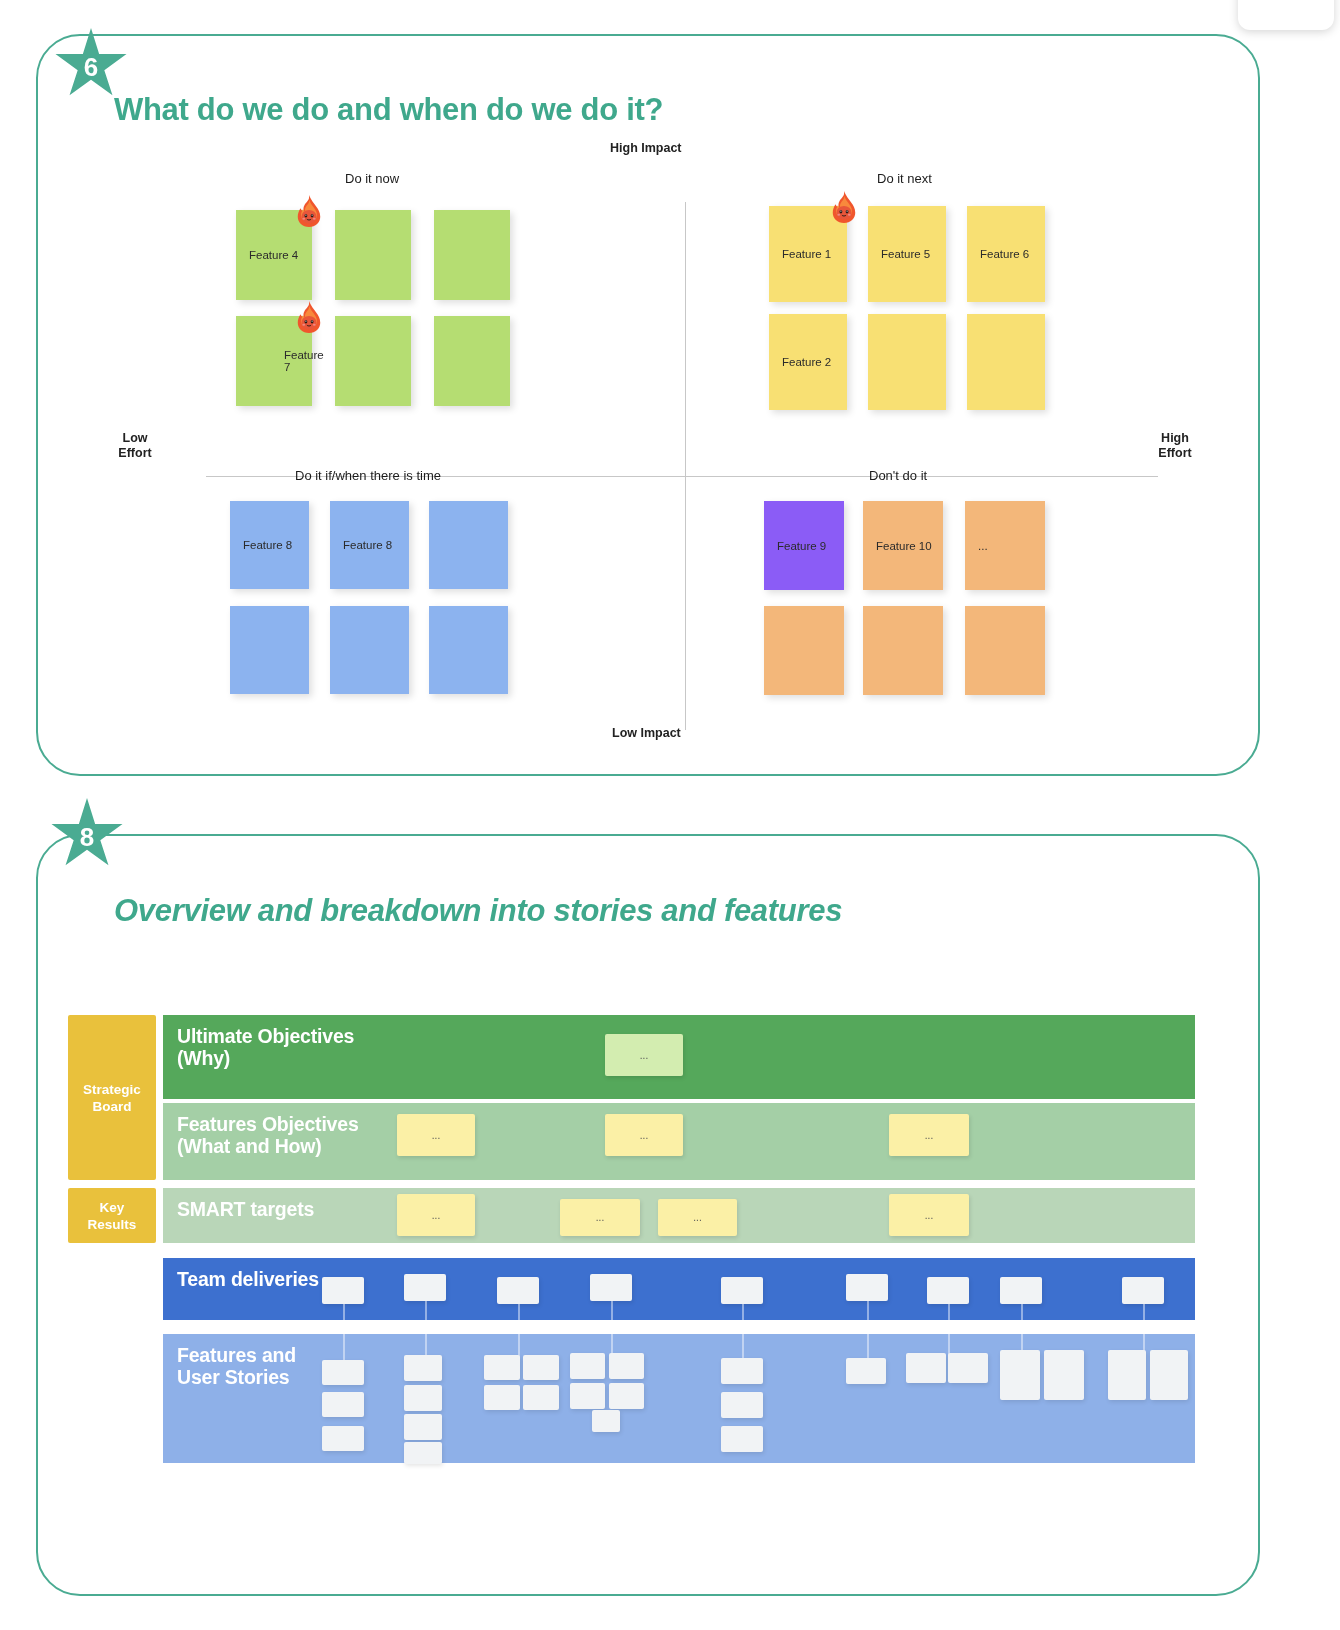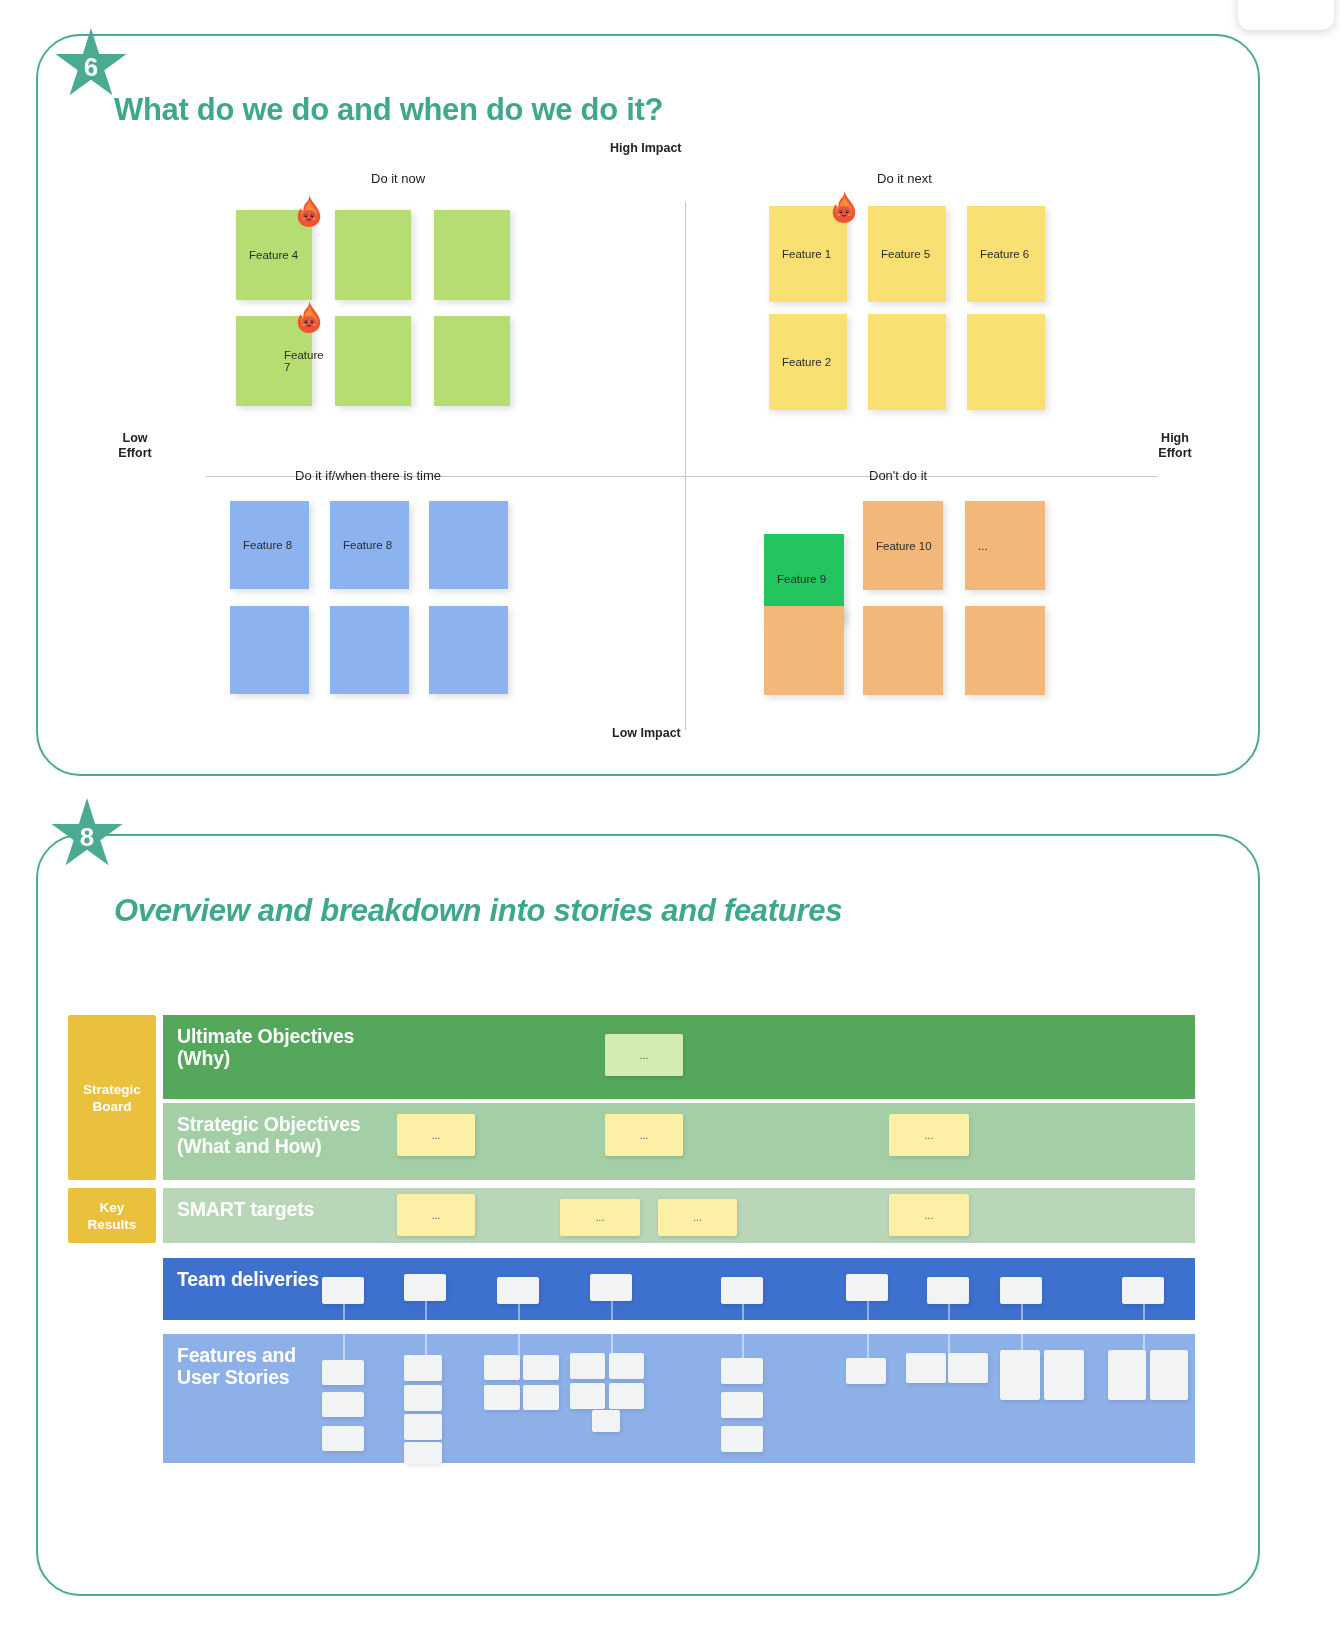--- a/index.html
+++ b/index.html
@@ -61,21 +61,21 @@
   .axis-v { position:absolute; left:647px; top:166px; width:1px; height:528px; background:#c7c7c7; }
 
   .lbl { position: absolute; font-size: 12.5px; color:#222; font-weight:700; font-family:"Liberation Sans", sans-serif; }
   .lbl-quad { position:absolute; font-size:13px; color:#1c1c1c; font-weight:400; font-family:"Liberation Sans", sans-serif; }
 
   #lbl-high-impact { left: 610px; top: 141px; }
   #lbl-low-impact  { left: 612px; top: 726px; }
   #lbl-low-effort  { left: 108px; top: 431px; text-align:center; line-height:15px; width:54px;}
   #lbl-high-effort { left: 1148px; top: 431px; text-align:center; line-height:15px; width:54px;}
 
-  #q-now   { left: 345px; top: 171px; margin-left: 26px; }
+  #q-now   { left: 345px; top: 171px; }
   #q-next  { left: 877px; top: 171px; }
   #q-time  { left: 295px; top: 468px; }
   #q-dont  { left: 869px; top: 468px; }
 
   .note {
     position: absolute;
     display: flex; align-items: center;
     box-shadow: 3px 3px 7px rgba(0,0,0,.13);
     font-size: 11.5px; color:#2b2b2b;
     font-family: "Liberation Sans", sans-serif;
@@ -234,21 +234,21 @@
       </div>
       <div class="note" style="left: 230px; top: 606px; width: 79px; height: 88px; background: rgb(140, 179, 239);">
         <span></span>
       </div>
       <div class="note" style="left: 330px; top: 606px; width: 79px; height: 88px; background: rgb(140, 179, 239);">
         <span></span>
       </div>
       <div class="note" style="left: 429px; top: 606px; width: 79px; height: 88px; background: rgb(140, 179, 239);">
         <span></span>
       </div>
-      <div class="note" style="left: 764px; top: 501px; width: 80px; height: 89px; background: #22c55e; margin-top: 33px;">
+      <div class="note" style="left: 764px; top: 501px; width: 80px; height: 89px; background: #8b5cf6;">
         <span>Feature 9</span>
       </div>
       <div class="note" style="left: 863px; top: 501px; width: 80px; height: 89px; background: rgb(243, 183, 122);">
         <span>Feature 10</span>
       </div>
       <div class="note" style="left: 965px; top: 501px; width: 80px; height: 89px; background: rgb(243, 183, 122);">
         <span>...</span>
       </div>
       <div class="note" style="left: 764px; top: 606px; width: 80px; height: 89px; background: rgb(243, 183, 122);">
         <span></span>
@@ -284,21 +284,21 @@
         <div class="lane-title">
           <div>Ultimate Objectives</div>
           <div>(Why)</div>
         </div>
       </div>
       <div class="chip" style="left: 605px; top: 1034px; width: 78px; height: 42px; background: rgb(211, 237, 176);">
         <span>...</span>
       </div>
       <div class="lane" style="left: 163px; top: 1103px; width: 1032px; height: 77px; background: rgb(164, 207, 166);">
         <div class="lane-title">
-          <div>Strategic Objectives</div>
+          <div>Features Objectives</div>
           <div>(What and How)</div>
         </div>
       </div>
       <div class="chip" style="left: 397px; top: 1114px; width: 78px; height: 42px; background: rgb(251, 240, 166);">
         <span>...</span>
       </div>
       <div class="chip" style="left: 605px; top: 1114px; width: 78px; height: 42px; background: rgb(251, 240, 166);">
         <span>...</span>
       </div>
       <div class="chip" style="left: 889px; top: 1114px; width: 80px; height: 42px; background: rgb(251, 240, 166);">

